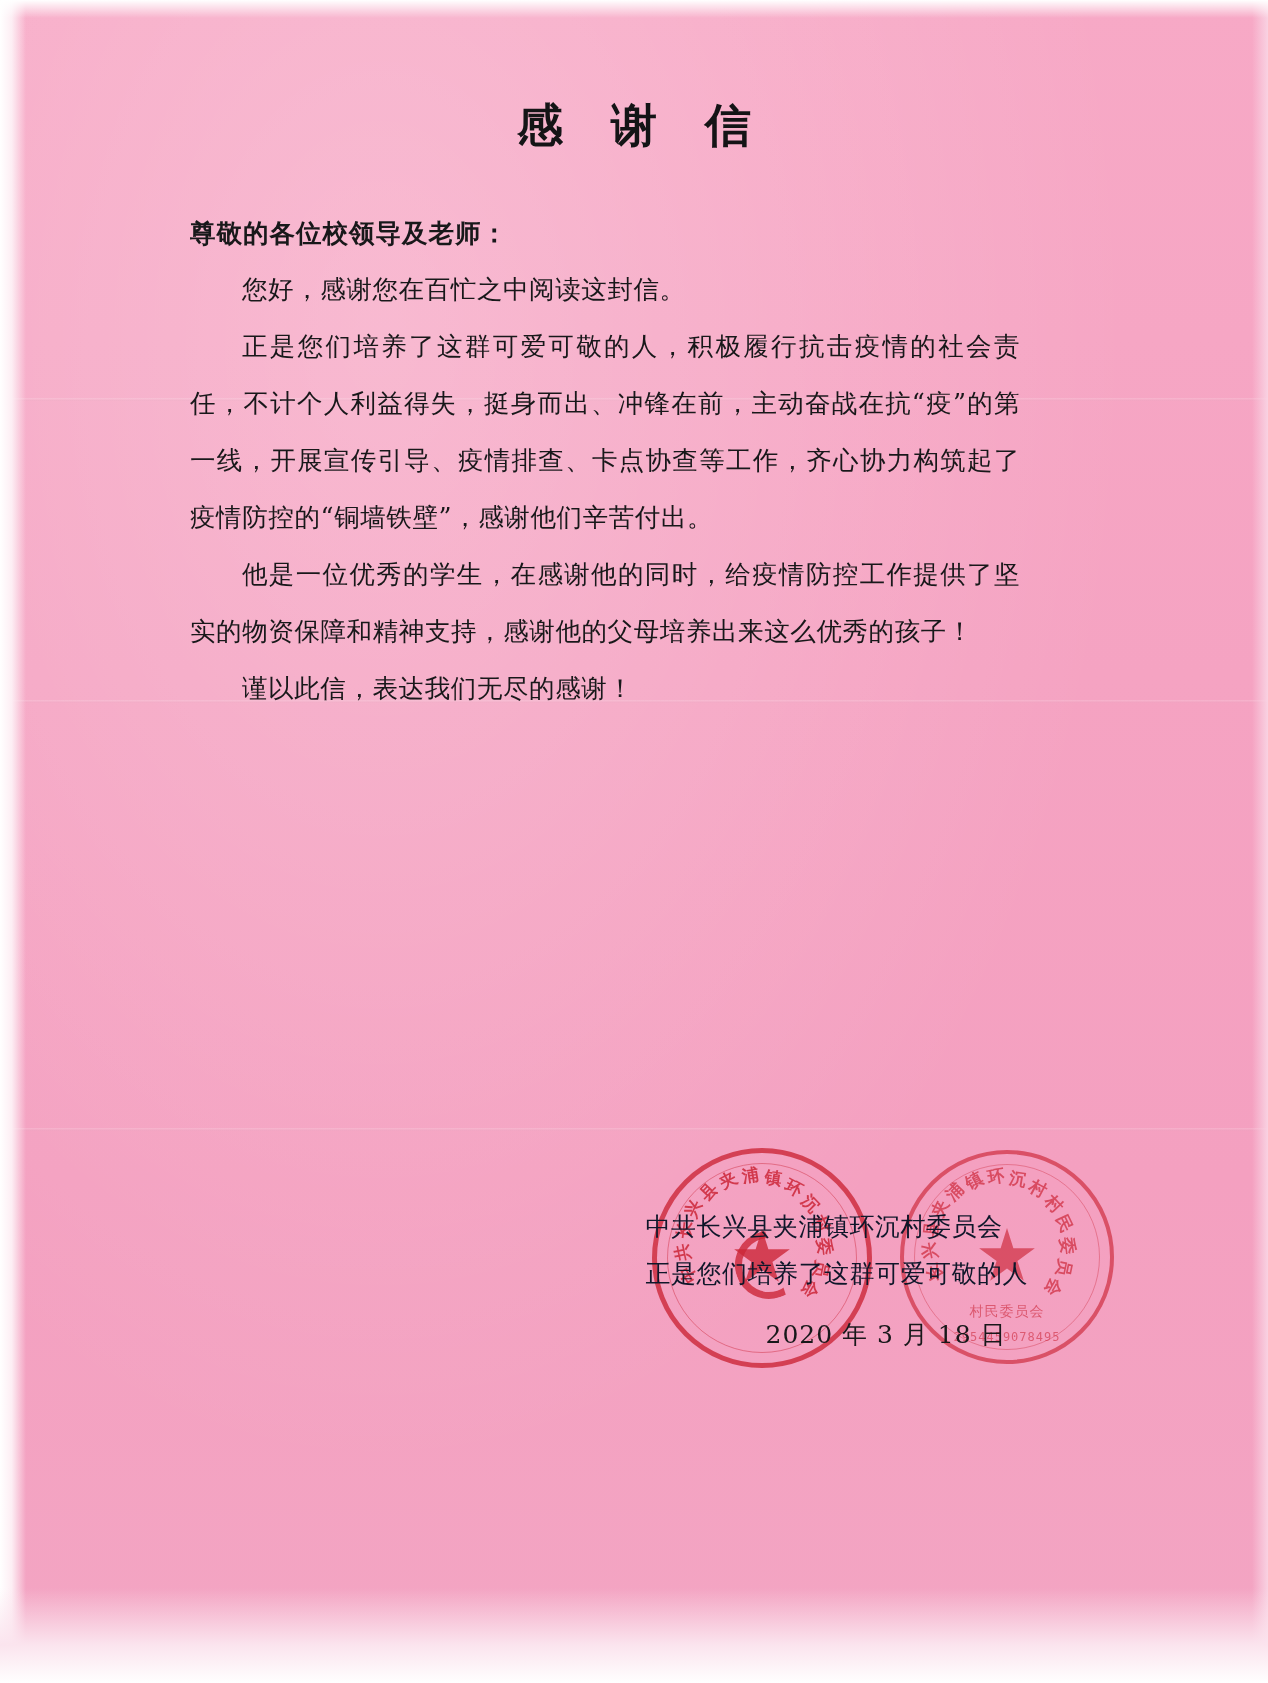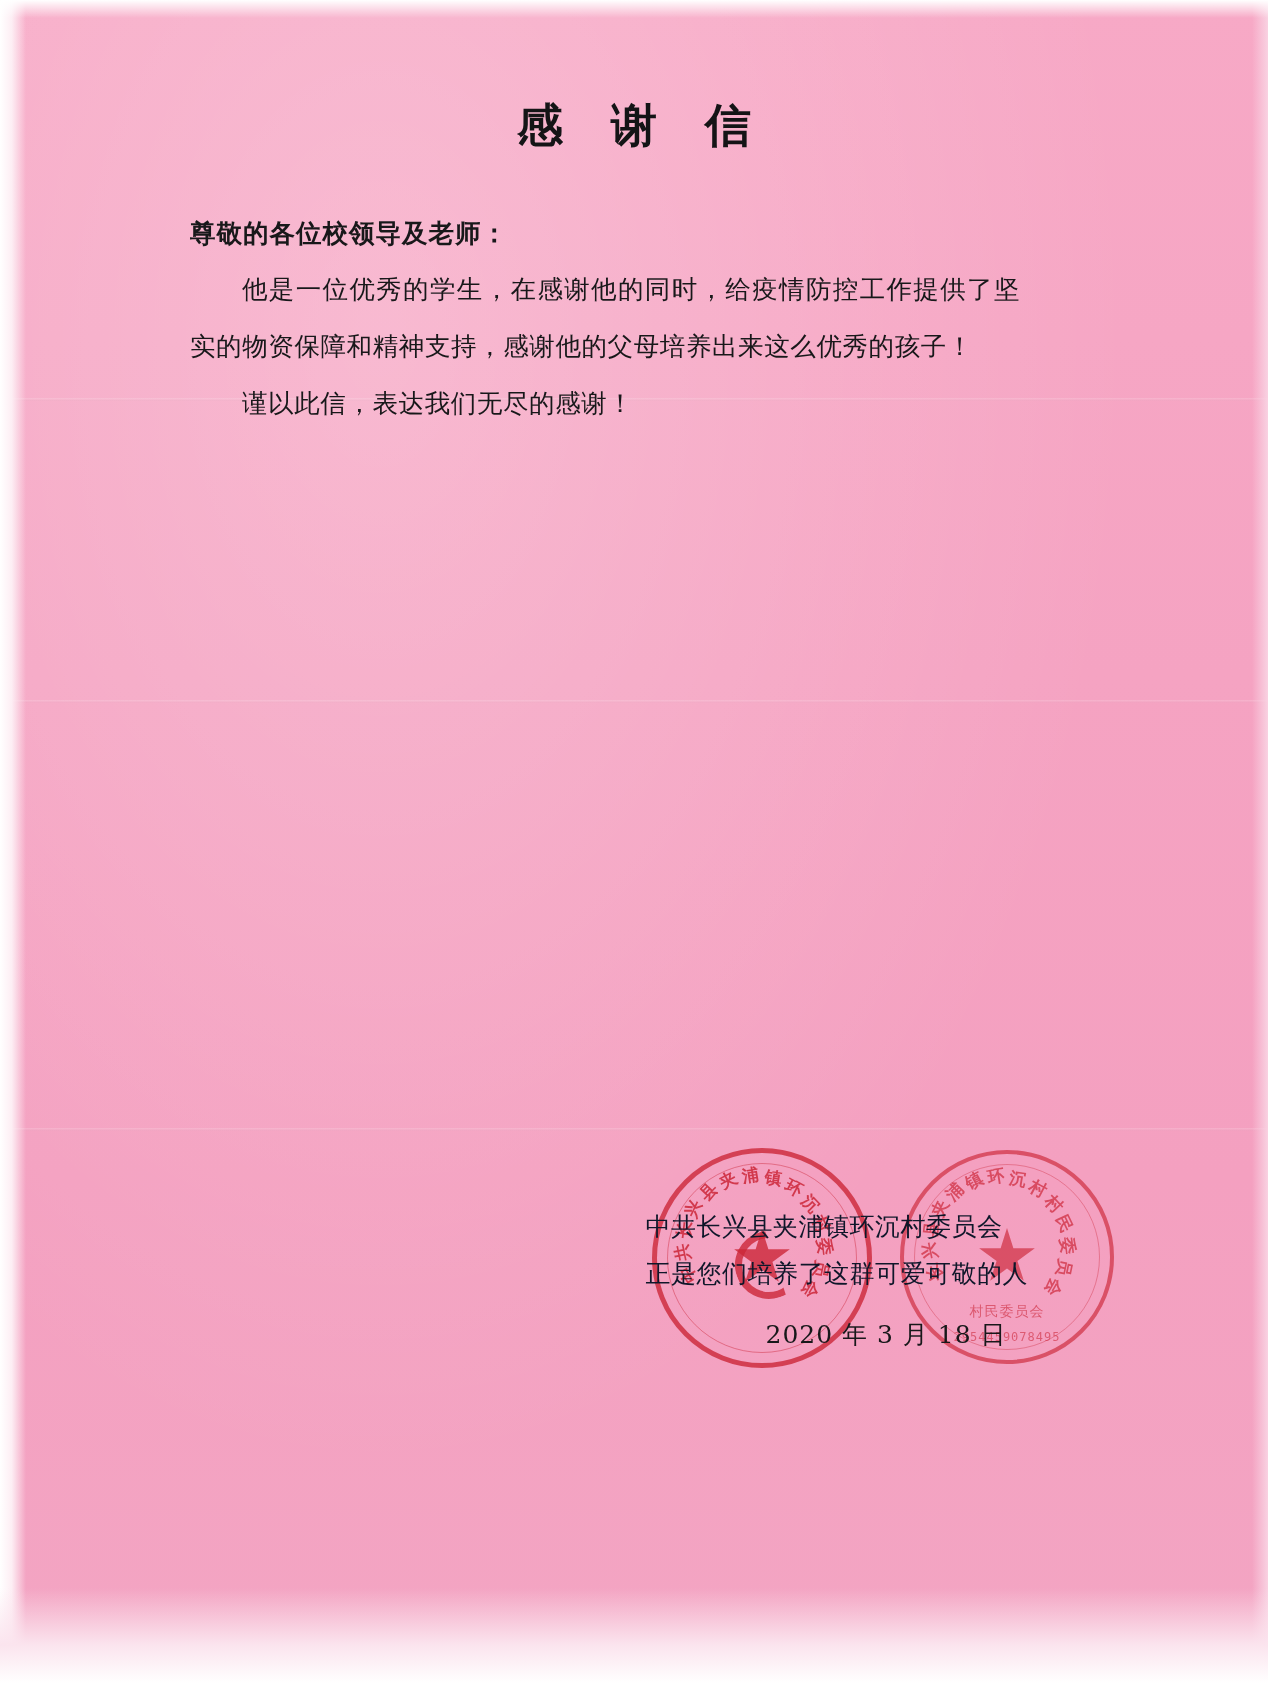--- a/index.html
+++ b/index.html
@@ -202,20 +202,22 @@
   <div class="edge-top"></div>
   <div class="edge-bottom"></div>
 </div>
 
 <div class="doc">
 
   <div class="title">感 谢 信</div>
 
   <div class="body-block">
     <div class="salutation">尊敬的各位校领导及老师：</div>
+    <p class="para">您好，感谢您在百忙之中阅读这封信。</p>
+    <p class="para">正是您们培养了这群可爱可敬的人，积极履行抗击疫情的社会责任，不计个人利益得失，挺身而出、冲锋在前，主动奋战在抗“疫”的第一线，开展宣传引导、疫情排查、卡点协查等工作，齐心协力构筑起了疫情防控的“铜墙铁壁”，感谢他们辛苦付出。</p>
     <p class="para">他是一位优秀的学生，在感谢他的同时，给疫情防控工作提供了坚实的物资保障和精神支持，感谢他的父母培养出来这么优秀的孩子！</p>
     <p class="para">谨以此信，表达我们无尽的感谢！</p>
   </div>
 
   <div class="stamp stamp-a">
     <div class="stamp-inner"></div>
     <div class="star"></div>
     <div class="sickle"></div>
   <div class="stamp-ring-text">
         <span style="transform: translate(-71.0141px, 41px) translate(-50%, -50%) rotate(-120deg);">中</span>

